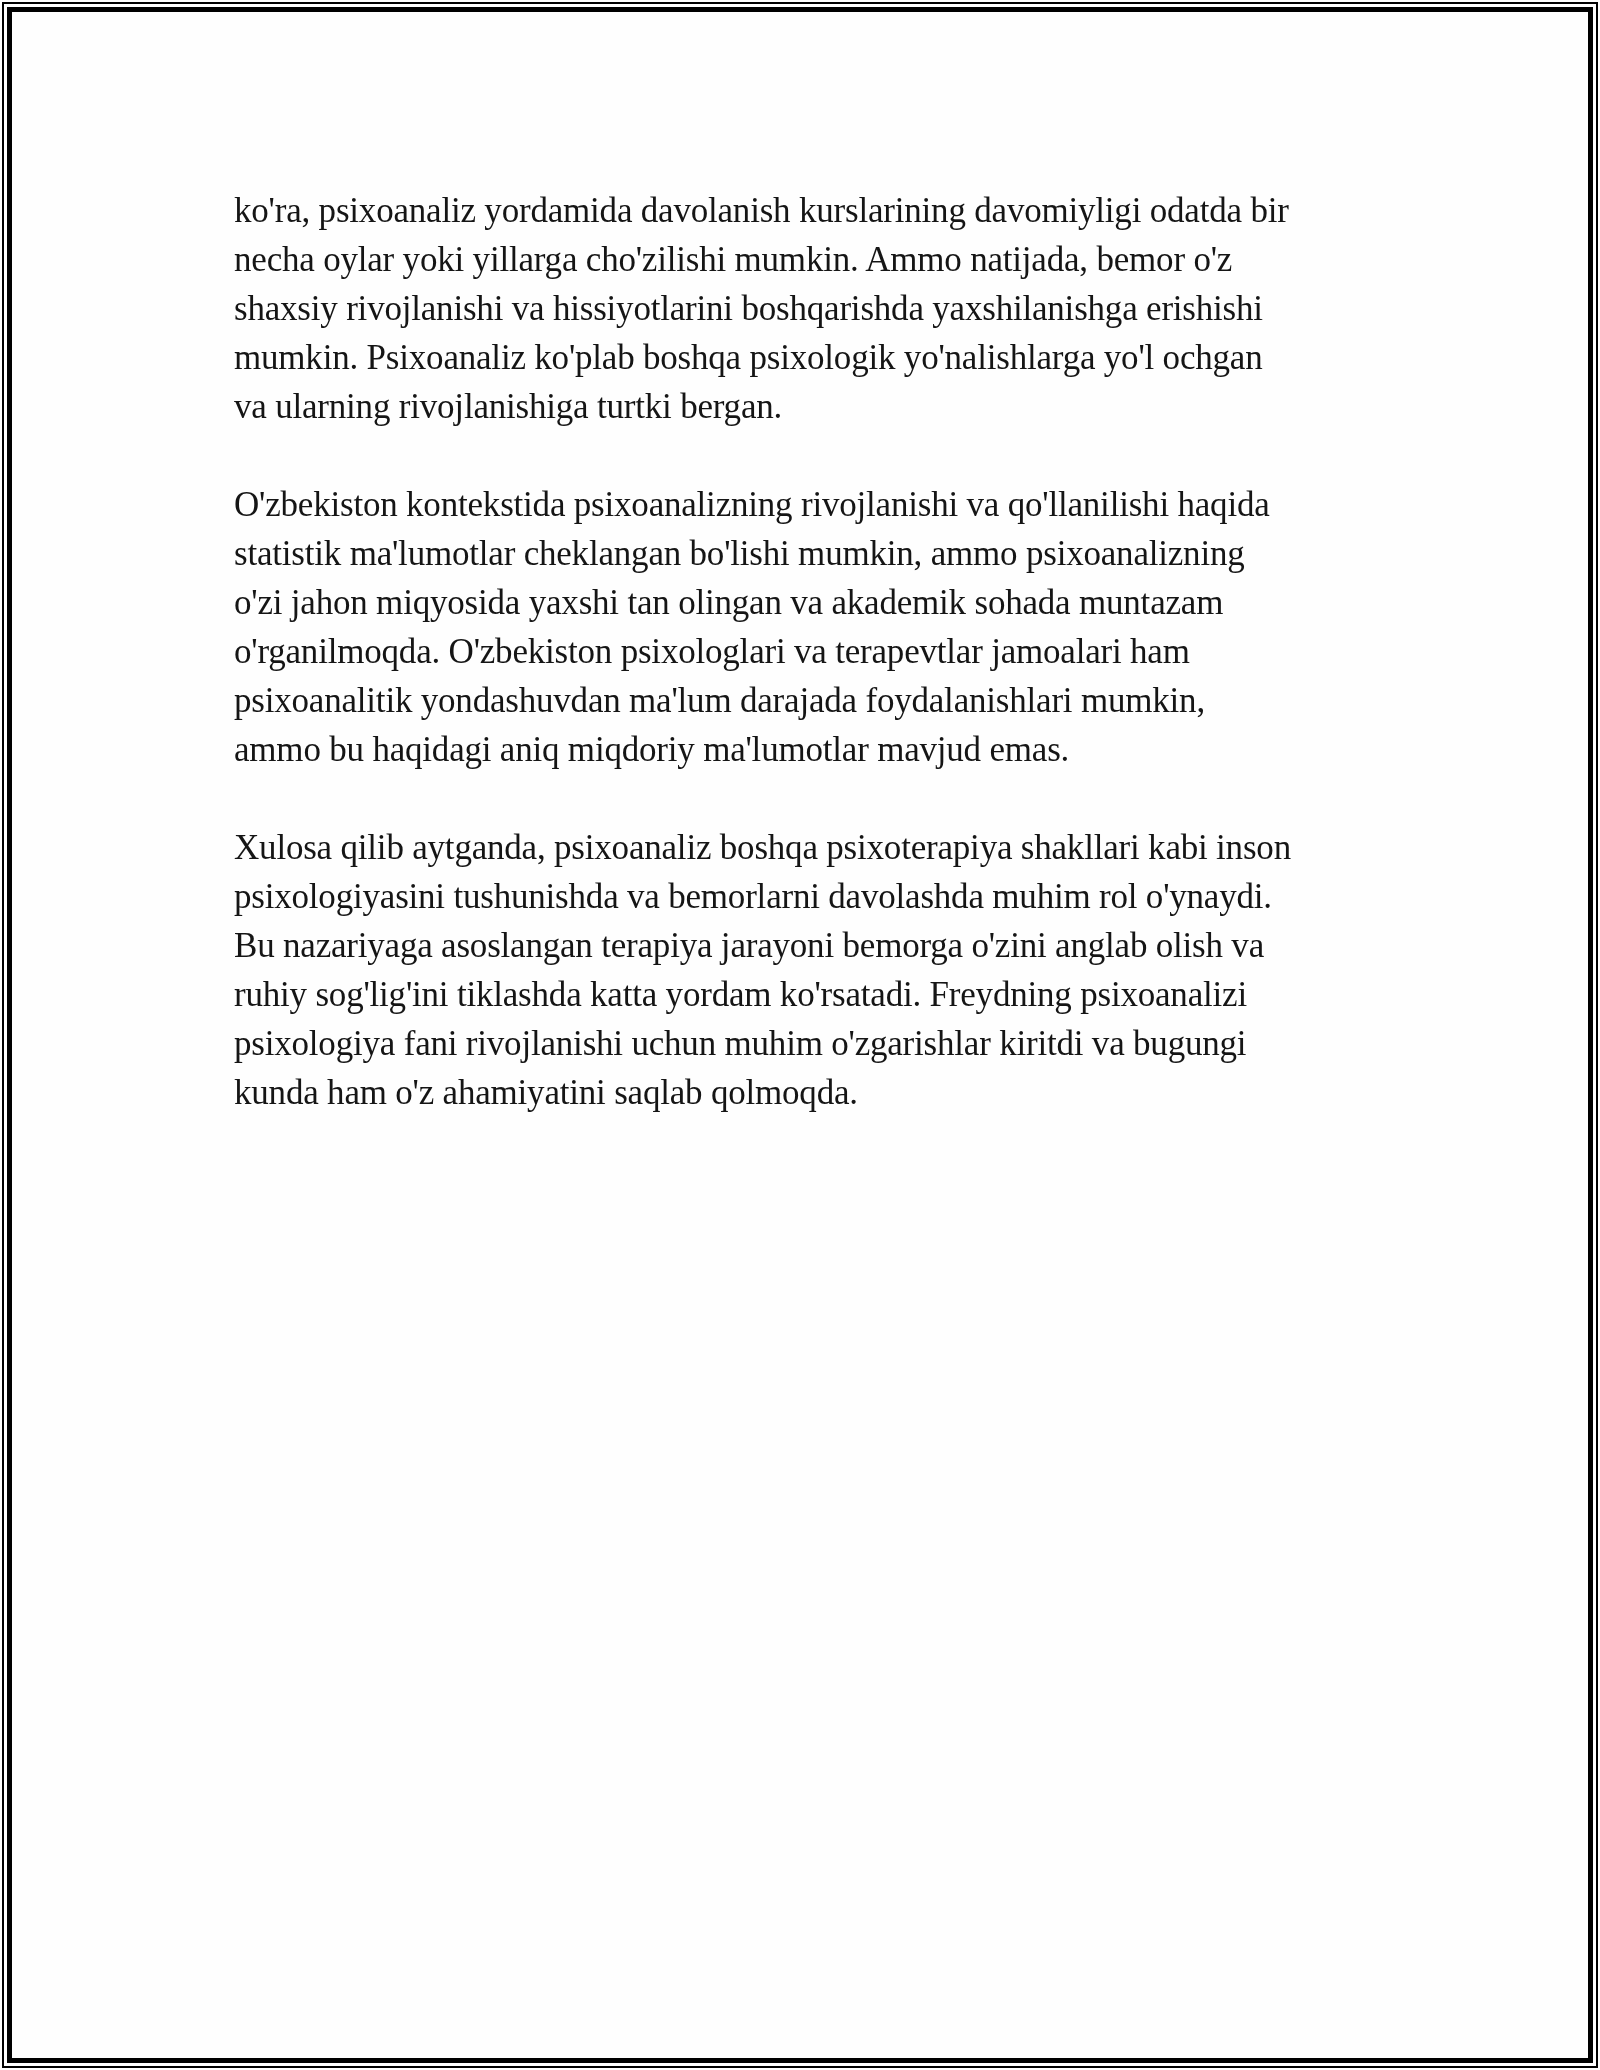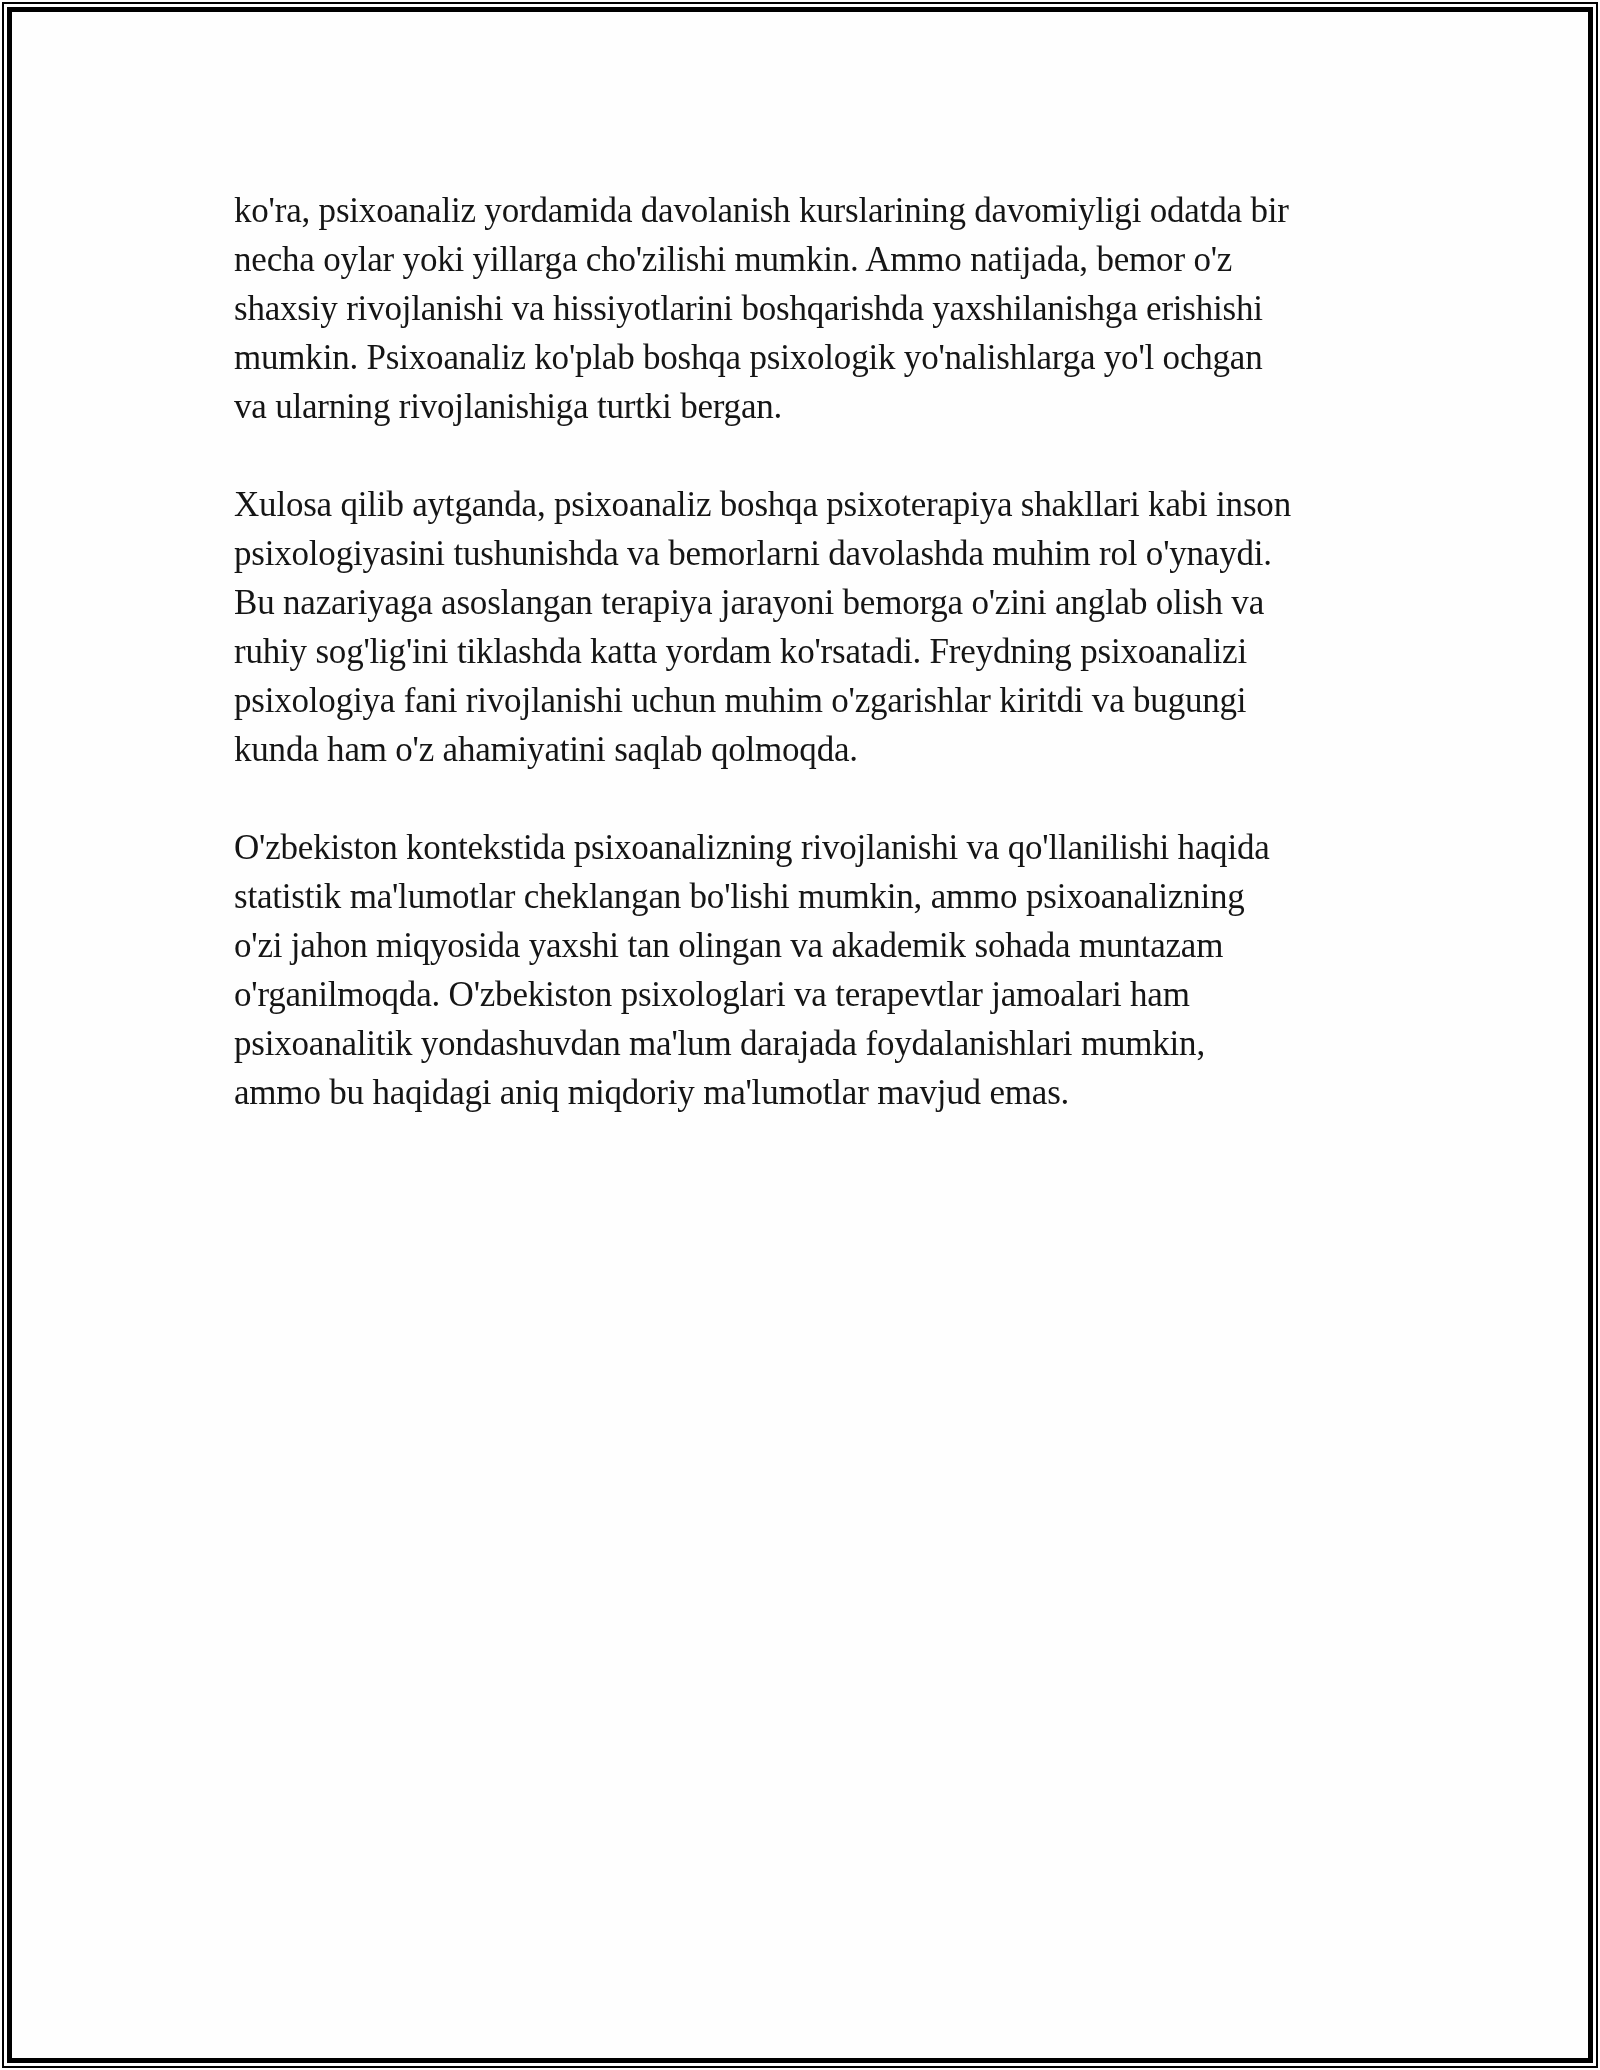--- a/index.html
+++ b/index.html
@@ -48,28 +48,28 @@
 
 <div class="page">
   <div class="frame-outer">
     <div class="frame-inner">
       <div class="content">
         <p class="para">ko'ra, psixoanaliz yordamida davolanish kurslarining davomiyligi odatda bir
 necha oylar yoki yillarga cho'zilishi mumkin. Ammo natijada, bemor o'z
 shaxsiy rivojlanishi va hissiyotlarini boshqarishda yaxshilanishga erishishi
 mumkin. Psixoanaliz ko'plab boshqa psixologik yo'nalishlarga yo'l ochgan
 va ularning rivojlanishiga turtki bergan.</p>
+        <p class="para">O'zbekiston kontekstida psixoanalizning rivojlanishi va qo'llanilishi haqida
+statistik ma'lumotlar cheklangan bo'lishi mumkin, ammo psixoanalizning
+o'zi jahon miqyosida yaxshi tan olingan va akademik sohada muntazam
+o'rganilmoqda. O'zbekiston psixologlari va terapevtlar jamoalari ham
+psixoanalitik yondashuvdan ma'lum darajada foydalanishlari mumkin,
+ammo bu haqidagi aniq miqdoriy ma'lumotlar mavjud emas.</p>
         <p class="para">Xulosa qilib aytganda, psixoanaliz boshqa psixoterapiya shakllari kabi inson
 psixologiyasini tushunishda va bemorlarni davolashda muhim rol o'ynaydi.
 Bu nazariyaga asoslangan terapiya jarayoni bemorga o'zini anglab olish va
 ruhiy sog'lig'ini tiklashda katta yordam ko'rsatadi. Freydning psixoanalizi
 psixologiya fani rivojlanishi uchun muhim o'zgarishlar kiritdi va bugungi
 kunda ham o'z ahamiyatini saqlab qolmoqda.</p>
-        <p class="para">O'zbekiston kontekstida psixoanalizning rivojlanishi va qo'llanilishi haqida
-statistik ma'lumotlar cheklangan bo'lishi mumkin, ammo psixoanalizning
-o'zi jahon miqyosida yaxshi tan olingan va akademik sohada muntazam
-o'rganilmoqda. O'zbekiston psixologlari va terapevtlar jamoalari ham
-psixoanalitik yondashuvdan ma'lum darajada foydalanishlari mumkin,
-ammo bu haqidagi aniq miqdoriy ma'lumotlar mavjud emas.</p>
       </div>
     </div>
   </div>
 </div>
 
 </body></html>

